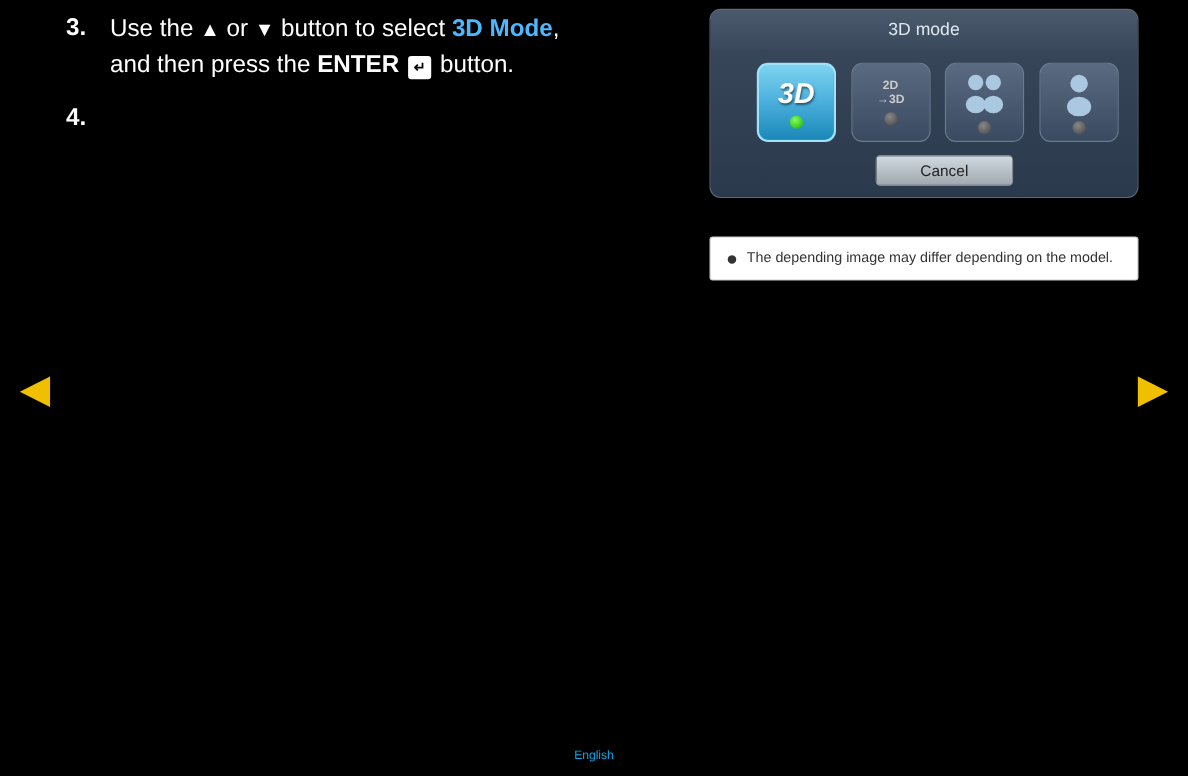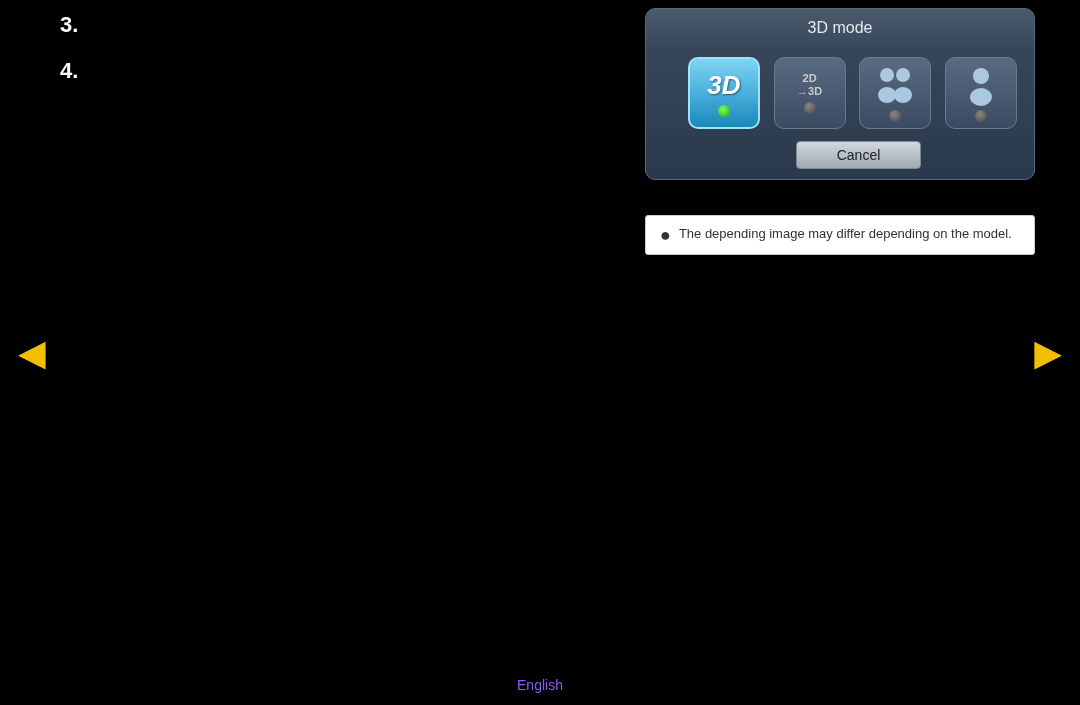--- a/index.html
+++ b/index.html
@@ -221,22 +221,22 @@
     .nav-arrow-right {
       right: 18px;
     }
 
     
     .footer {
       position: absolute;
       bottom: 12px;
       width: 100%;
       text-align: center;
-      font-size: 14px;
-      color: #8b5cf6;
+      font-size: 11px;
+      color: #0ea5e9;
     }
 
     
     .enter-icon {
       display: inline-block;
       background: #fff;
       color: #000;
       font-size: 13px;
       font-weight: bold;
       padding: 1px 5px;
@@ -246,20 +246,24 @@
   </style>
 </head>
 <body>
 
 <div class="main-content">
 
   <div class="instructions">
 
     <div class="step">
       <div class="step-number">3.</div>
+      <div class="step-text">
+        Use the <span class="arrow-icon">▲</span> or <span class="arrow-icon">▼</span> button to select <span class="highlight">3D Mode</span>,<br>
+        and then press the <span class="bold">ENTER</span> <span class="enter-icon">↵</span> button.
+      </div>
     </div>
 
     <div class="step">
       <div class="step-number">4.</div>
     </div>
 
   </div>
 
   <div class="tv-panel">
     <div class="tv-panel-title">3D mode</div>

